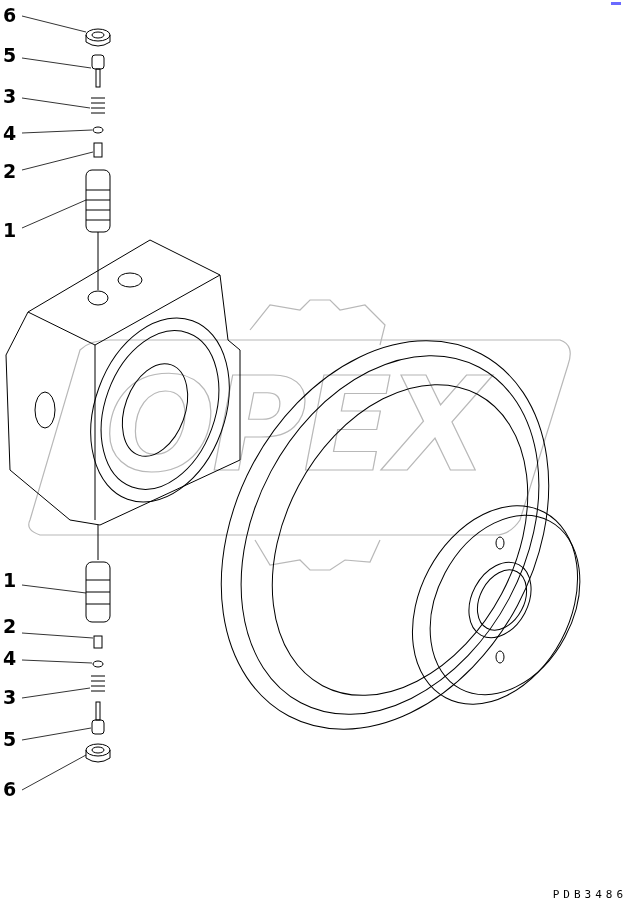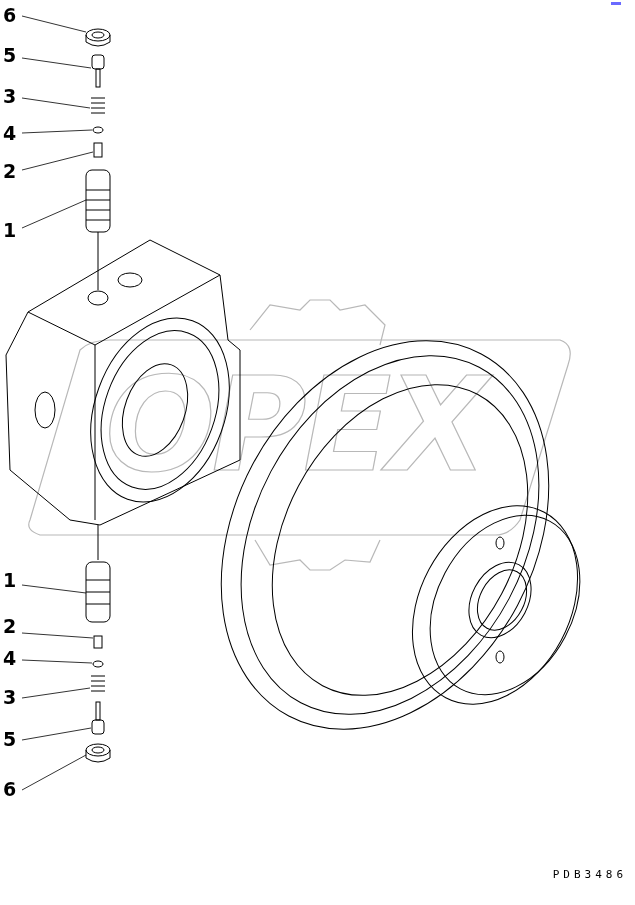--- a/index.html
+++ b/index.html
@@ -1,19 +1,19 @@
 <!DOCTYPE html>
 <html><head>
 <meta charset="utf-8">
 <style>
   html, body { margin: 0; padding: 0; background: #ffffff; }
   body { width: 635px; height: 905px; position: relative; overflow: hidden; font-family: "Liberation Sans", sans-serif; }
   .stage { position: absolute; left: 0; top: 0; width: 635px; height: 905px; }
   .callout { position: absolute; font-family: "DejaVu Sans", sans-serif; font-weight: bold; font-size: 19px; color: #000; line-height: 1; }
-  .code { position: absolute; right: 8px; bottom: 24px; font-family: "DejaVu Sans Mono", monospace; font-size: 11px; letter-spacing: 4px; color: #000; }
+  .code { position: absolute; right: 8px; bottom: 4px; font-family: "DejaVu Sans Mono", monospace; font-size: 11px; letter-spacing: 4px; color: #000; }
   .mark { position: absolute; right: 14px; top: 2px; width: 10px; height: 3px; background: #6a6aff; }
   svg { position: absolute; left: 0; top: 0; }
 </style>
 </head>
 <body>
 
 <div class="stage">
 
   <svg width="635" height="905" viewBox="0 0 635 905">
 

